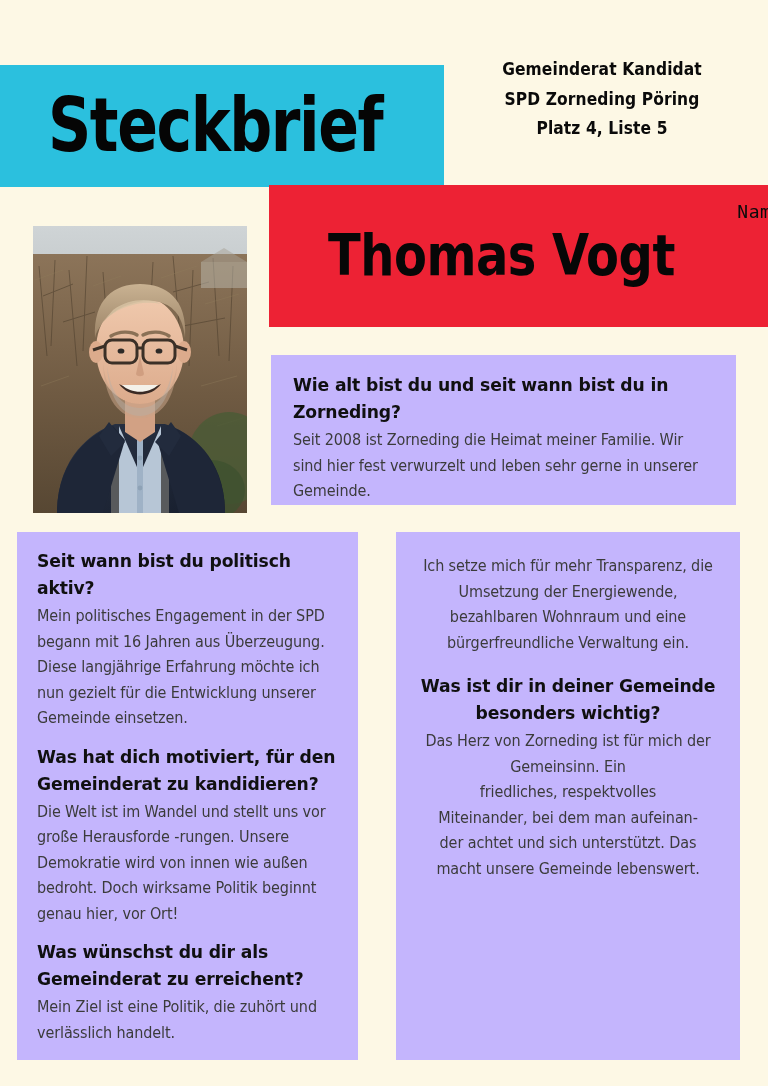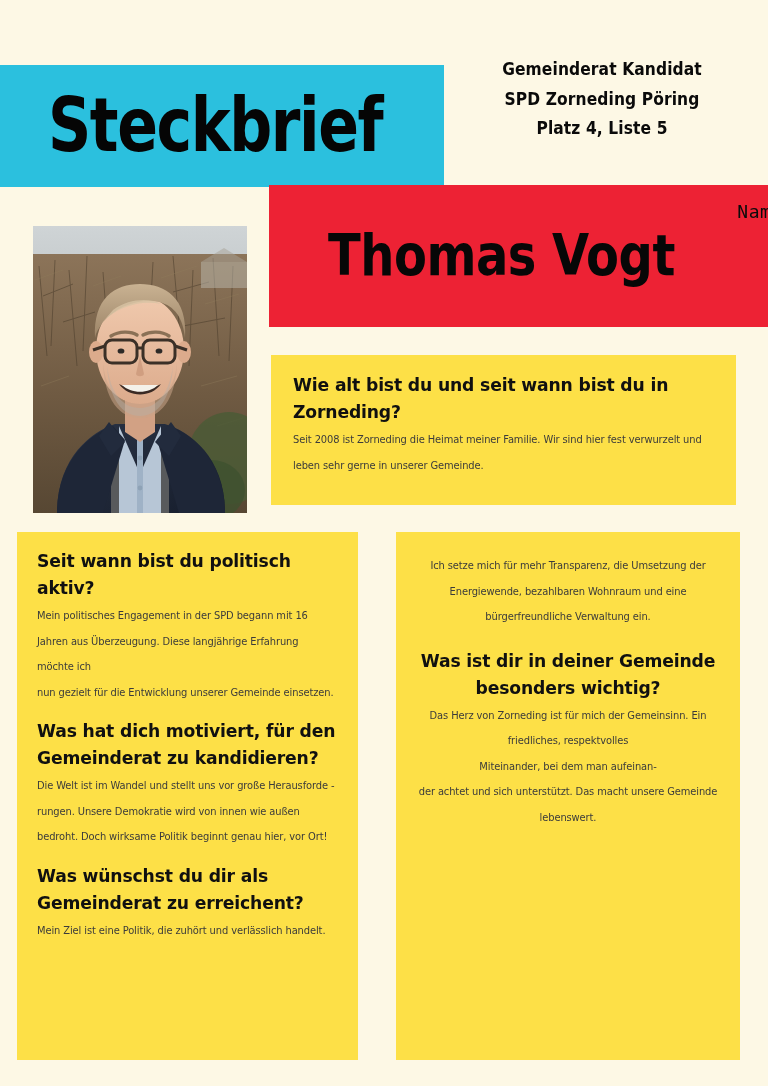--- a/index.html
+++ b/index.html
@@ -104,21 +104,21 @@
     width: 214px;
     height: 287px;
     overflow: hidden;
     background: #6c6356;
   }
   .photo-svg { display: block; width: 100%; height: 100%; }
 
   
   .panel {
     position: absolute;
-    background: #fde047;
+    background: #c4b5fd;
     box-sizing: border-box;
   }
   .panel-top {
     left: 271px;
     top: 355px;
     width: 465px;
     height: 150px;
     padding: 17px 22px 14px 22px;
   }
   .panel-left {
@@ -142,21 +142,21 @@
     font-weight: 700;
     font-size: 17.2px;
     line-height: 27px;
     color: #101010;
     letter-spacing: -0.15px;
     margin: 0 0 1px 0;
   }
   .a {
     font-family: "DejaVu Sans Condensed", "DejaVu Sans", sans-serif;
     font-weight: 400;
-    font-size: 11px;
+    font-size: 16px;
     line-height: 25.5px;
     color: #3b3b3b;
     letter-spacing: -0.1px;
     margin: 0;
     white-space: pre-line;
   }
   .blk { margin-bottom: 13px; }
   .blk:last-child { margin-bottom: 0; }
   .lead {
     margin-bottom: 18px;

